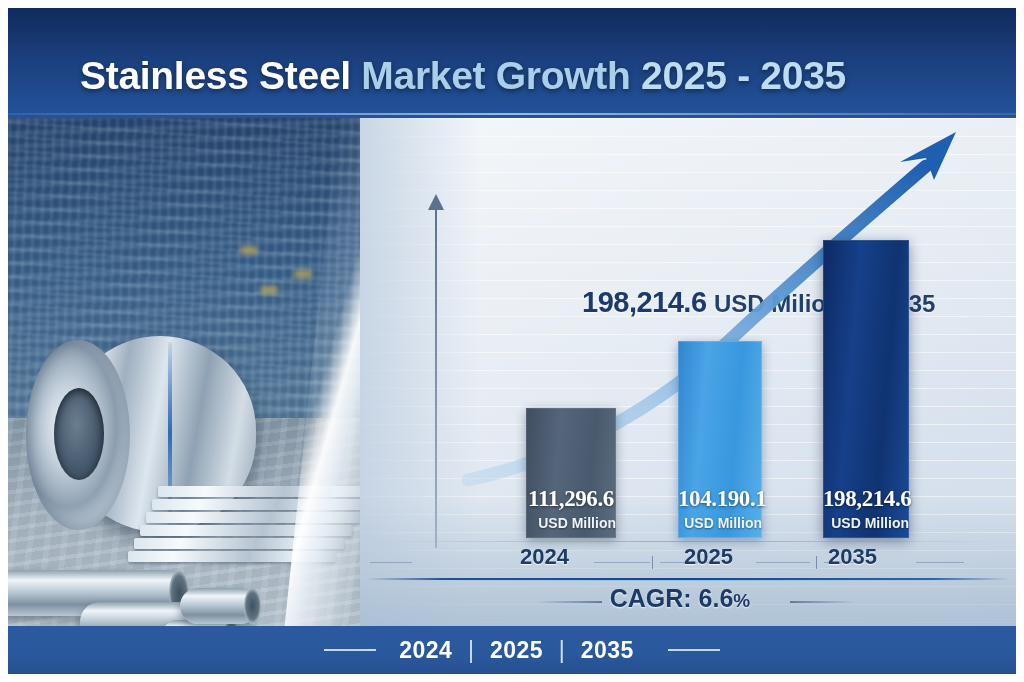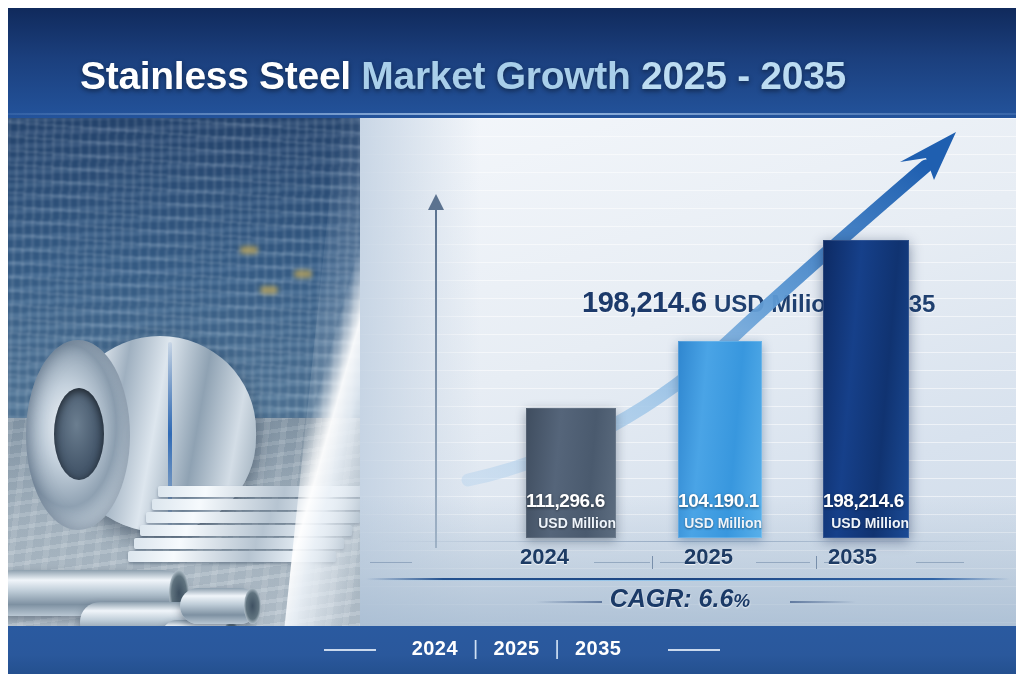--- a/index.html
+++ b/index.html
@@ -92,22 +92,22 @@
 
   
   .yaxis{position:absolute;left:75px;top:86px;width:2px;height:344px;
          background:linear-gradient(180deg,#5b728f,#9fb2c6);}
   .yhead{position:absolute;left:68px;top:76px;width:0;height:0;
          border-left:8px solid transparent;border-right:8px solid transparent;
          border-bottom:16px solid #5b728f;}
 
   
   .bar{position:absolute;bottom:88px;}
-  .bar .lbl{position:absolute;left:0;right:0;bottom:26px;text-align:left;color:#ffffff;
-         font-weight:bold;font-size:19px;letter-spacing:-.4px;text-shadow:0 1px 3px rgba(0,0,0,.5);}
+  .bar .lbl{position:absolute;left:0;right:0;bottom:26px;text-align:center;color:#ffffff;
+         font-weight:bold;font-size:23px;letter-spacing:-.4px;text-shadow:0 1px 3px rgba(0,0,0,.5);font-family:Liberation Serif, serif;}
   .bar .unit{position:absolute;left:0;right:0;bottom:7px;text-align:right;color:#eef4fa;
          font-weight:bold;font-size:14px;text-shadow:0 1px 2px rgba(0,0,0,.45);}
   #bar0{left:166px;width:90px;height:130px;
          background:linear-gradient(95deg,#3f4d5f 0%,#55657a 35%,#4a5a6e 70%,#5d6d80 100%);
          box-shadow:0 3px 10px rgba(30,45,65,.4), inset 0 0 0 1px rgba(255,255,255,.10);}
   #bar1{left:318px;width:84px;height:197px;
          background:linear-gradient(95deg,#2f86cf 0%,#4aa4e6 30%,#3897de 65%,#59b0ea 100%);
          box-shadow:0 3px 10px rgba(25,70,120,.4), inset 0 0 0 1px rgba(255,255,255,.18);}
   #bar2{left:463px;width:86px;height:298px;
          background:linear-gradient(95deg,#0d2a63 0%,#16408a 35%,#103371 68%,#1b4b96 100%);
@@ -123,32 +123,32 @@
   .years .yr{position:absolute;color:#1d3b64;font-weight:bold;font-size:22px;
          text-shadow:0 1px 1px rgba(255,255,255,.85);}
   .years .dash{position:absolute;bottom:11px;height:1px;background:rgba(110,135,165,.55);}
   .years .tick{position:absolute;bottom:5px;width:1px;height:13px;background:rgba(95,120,152,.75);}
   .baserule{position:absolute;left:6px;right:6px;bottom:46px;height:2px;
          background:linear-gradient(90deg,rgba(35,70,130,0),#23518f 12%,#1d4582 50%,#2f63a6 88%,rgba(35,70,130,0));}
   .baserule:after{content:"";position:absolute;left:0;top:2px;width:100%;height:1px;
          background:linear-gradient(90deg,rgba(120,190,240,0),rgba(120,190,240,.75),rgba(120,190,240,0));}
 
   
-  .cagr{position:absolute;left:0;right:16px;bottom:8px;height:34px;font-style:italic;}
+  .cagr{position:absolute;left:0;right:16px;bottom:8px;height:34px;}
   .cagr .line{position:absolute;top:17px;height:2px;background:linear-gradient(90deg,rgba(40,70,120,0),rgba(40,70,120,.6));}
   .cagr .line.r{background:linear-gradient(90deg,rgba(40,70,120,.6),rgba(40,70,120,0));}
   .cagr .txt{position:absolute;left:0;right:0;top:0;text-align:center;white-space:nowrap;
          color:#1b3a67;font-weight:bold;font-size:25px;text-shadow:0 1px 2px rgba(255,255,255,.85);}
   .cagr .pct{font-size:19px;}
 
   
   .footer{position:absolute;left:0;bottom:0;width:100%;height:48px;
           background:linear-gradient(180deg,#2a5aa0 0%,#2a589c 60%,#24508f 100%);}
   .footer .inner{position:absolute;left:0;right:0;top:11px;text-align:center;
-          color:#ffffff;font-weight:bold;font-size:20px;letter-spacing:.4px;white-space:nowrap;margin-left:9px;}
+          color:#ffffff;font-weight:bold;font-size:23px;letter-spacing:.4px;white-space:nowrap;margin-left:9px;}
   .footer .sep{color:#cfe0f4;font-weight:normal;padding:0 9px;}
   .footer .rule{position:absolute;top:23px;height:2px;background:rgba(230,240,252,.85);}
 </style>
 </head>
 <body>
 
 <div id="poster">
   <div class="frame">
 
     <div class="header">

